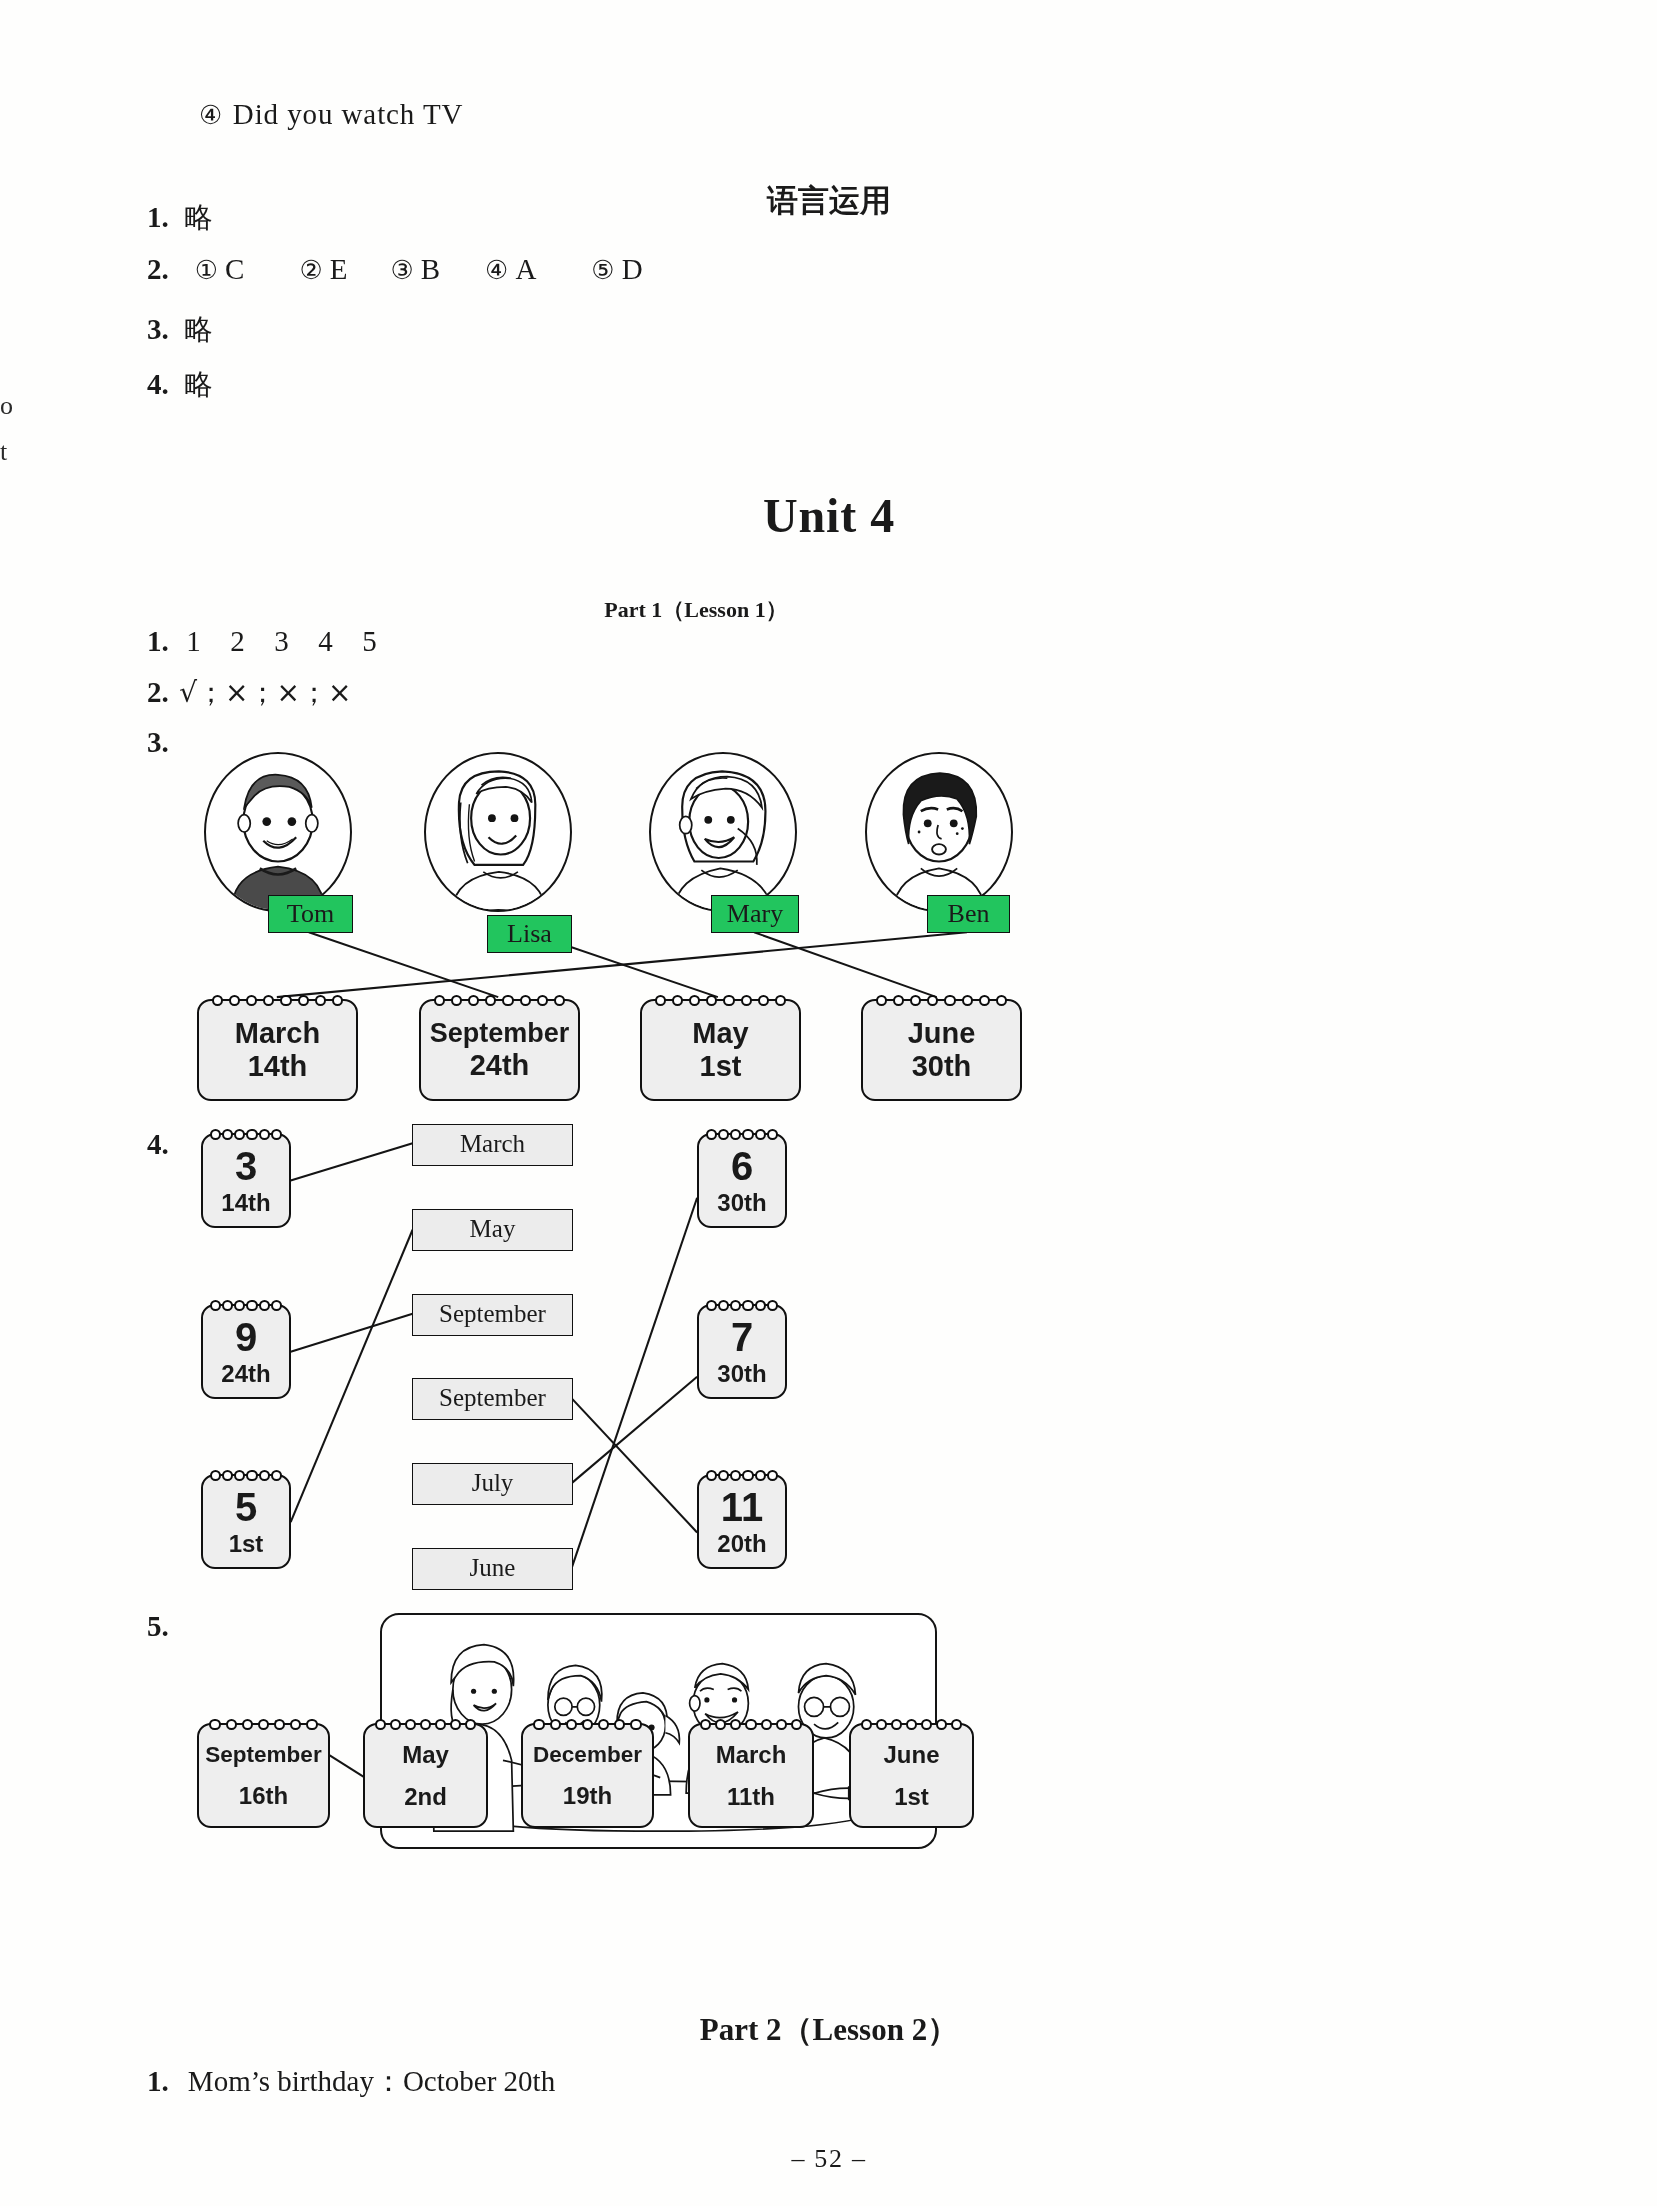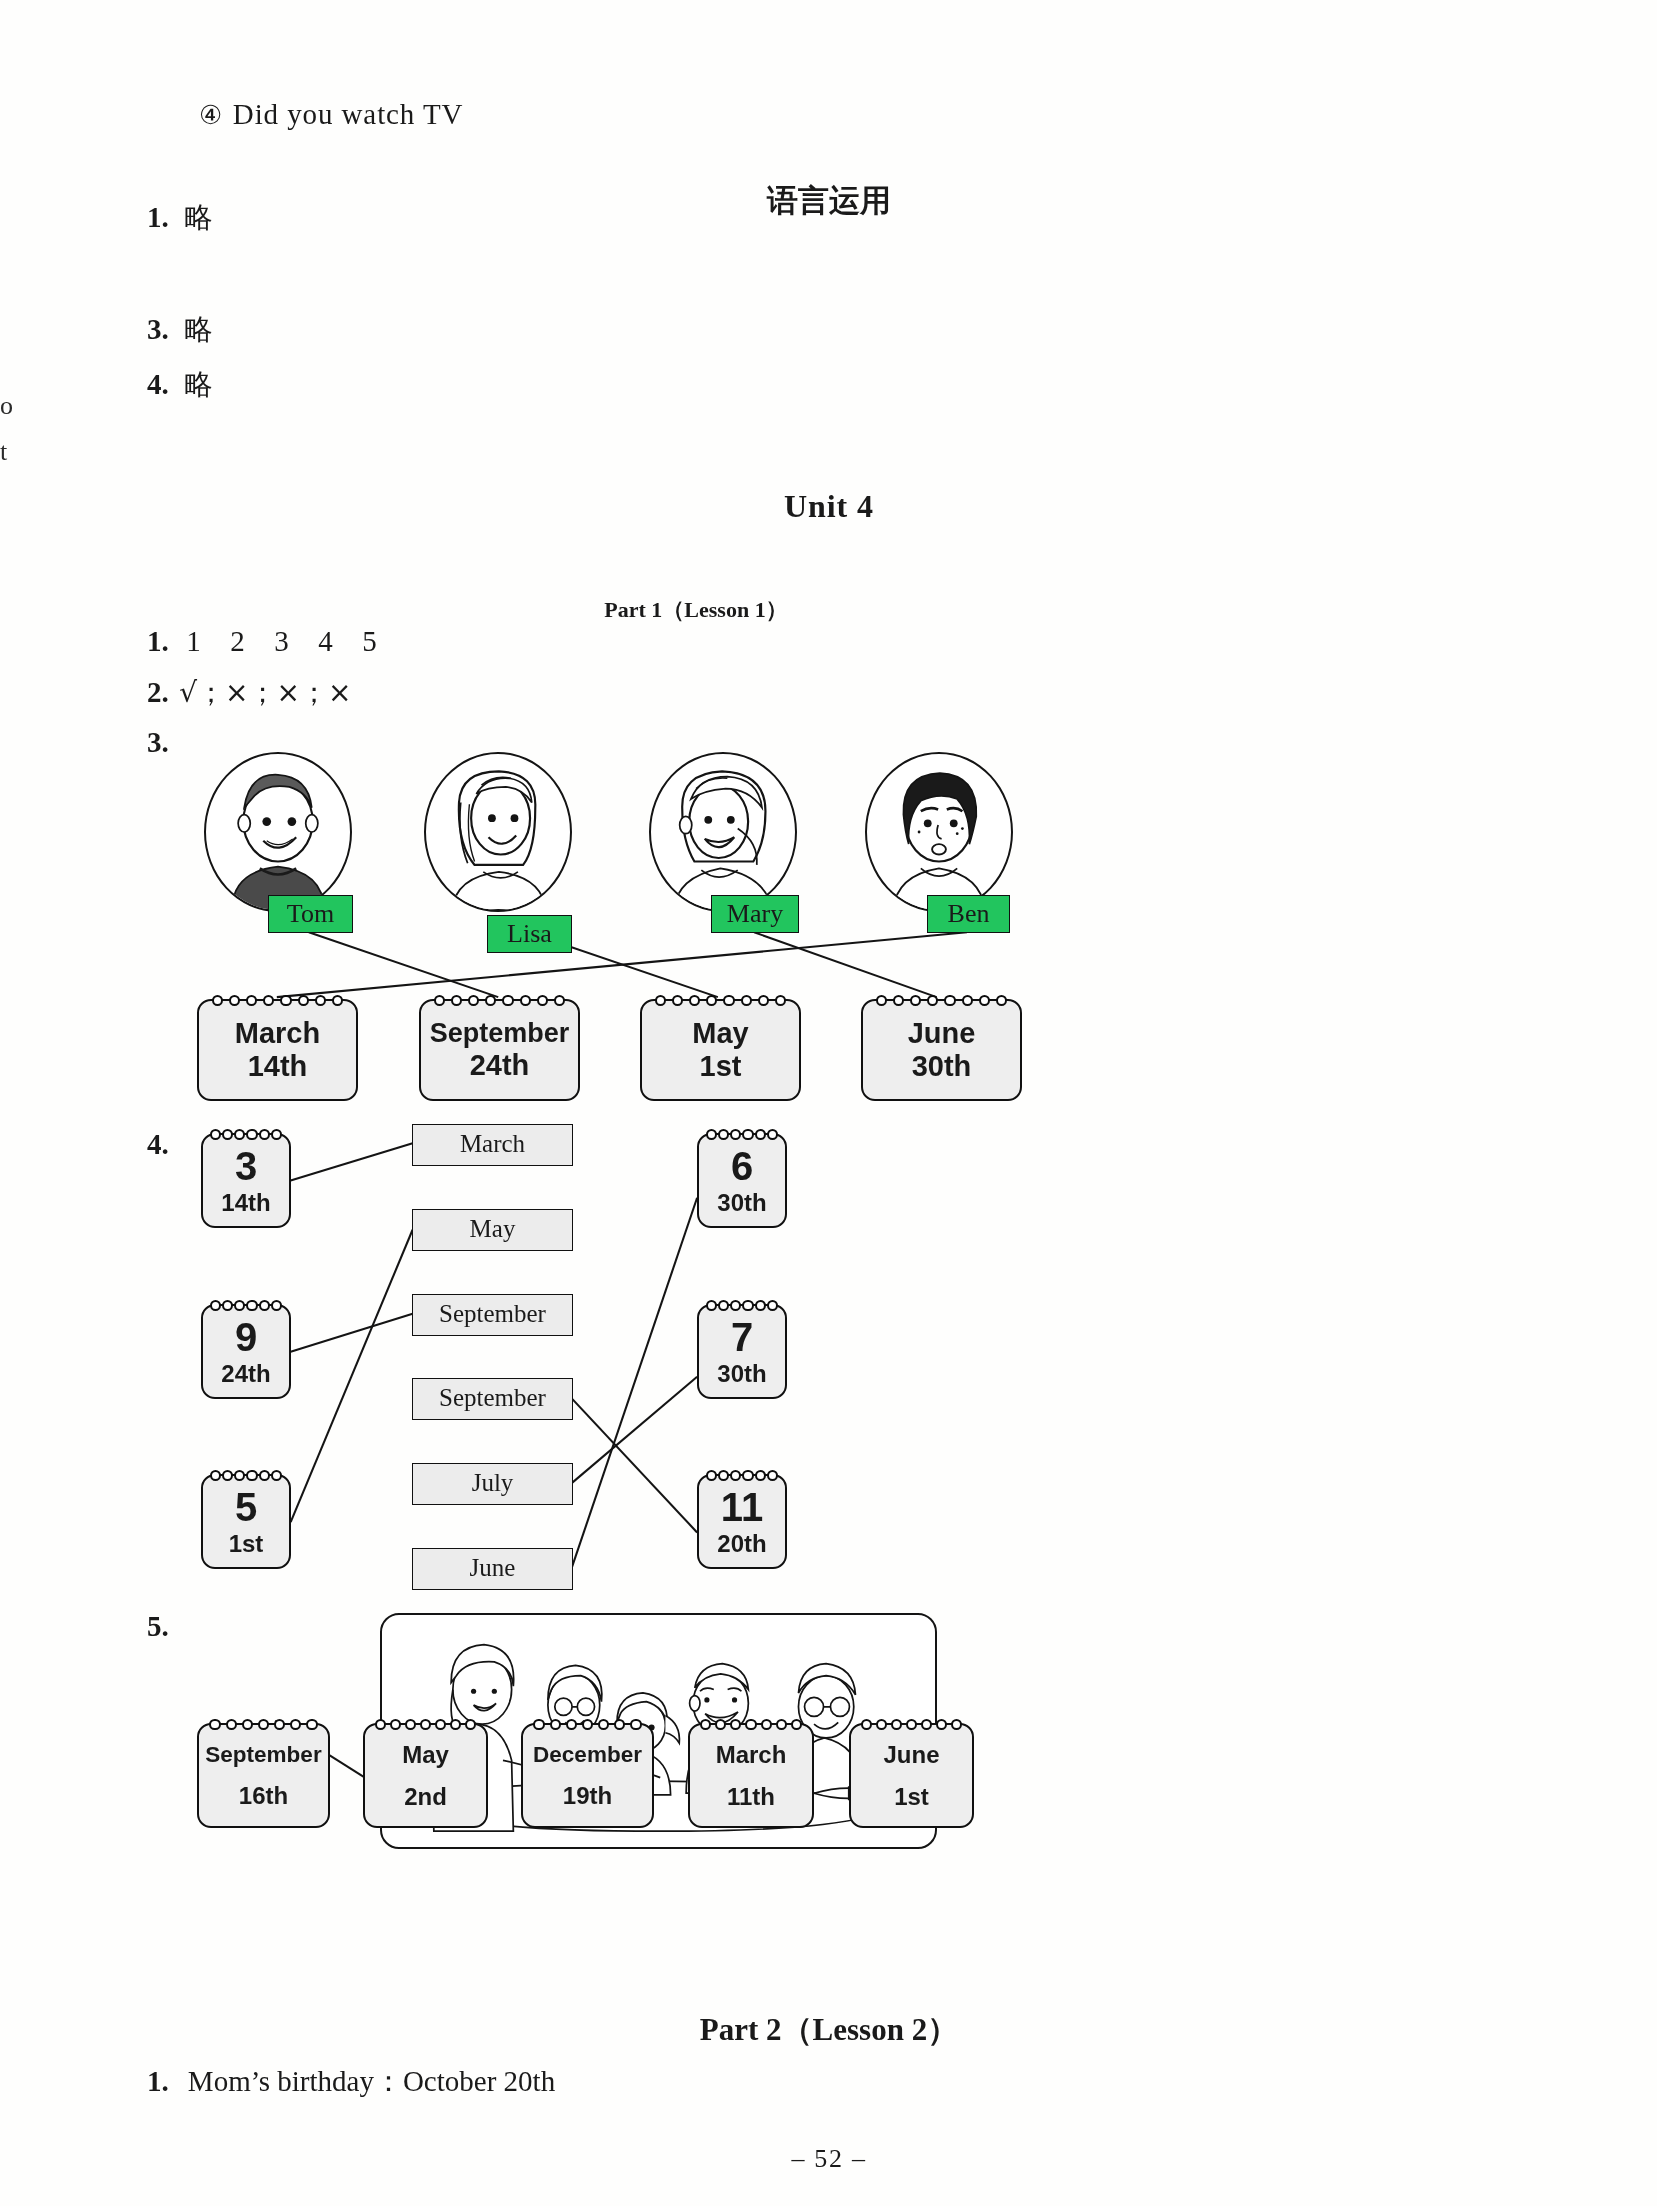--- a/index.html
+++ b/index.html
@@ -173,31 +173,49 @@
     <span class="qtext" style="margin-left:7px; letter-spacing:0.9px;">Did you watch TV</span>
   </div>
 
   <div class="center-head cjk" style="left:0; top:156px; width:1658px; font-size:31px;">语言运用</div>
 
   <div class="qline" style="left:147px; top:199px;">
     <span class="qnum">1.</span>
     <span class="cjk" style="margin-left:12px;">略</span>
   </div>
 
+  <div class="qline" style="left:147px; top:253px;">
+    <span class="qnum">2.</span>
+    <span style="display:inline-block; width:19px;"></span>
+    <span class="circled">①</span>
+    <span class="qtext" style="margin-left:3.5px;">C</span>
+    <span style="display:inline-block; width:48px;"></span>
+    <span class="circled">②</span>
+    <span class="qtext" style="margin-left:3.5px;">E</span>
+    <span style="display:inline-block; width:36px;"></span>
+    <span class="circled">③</span>
+    <span class="qtext" style="margin-left:3.5px;">B</span>
+    <span style="display:inline-block; width:38px;"></span>
+    <span class="circled">④</span>
+    <span class="qtext" style="margin-left:3.5px;">A</span>
+    <span style="display:inline-block; width:48px;"></span>
+    <span class="circled">⑤</span>
+    <span class="qtext" style="margin-left:3.5px;">D</span>
+  </div>
 
   <div class="qline" style="left:147px; top:311px;">
     <span class="qnum">3.</span>
     <span class="cjk" style="margin-left:12px;">略</span>
   </div>
   <div class="qline" style="left:147px; top:366px;">
     <span class="qnum">4.</span>
     <span class="cjk" style="margin-left:12px;">略</span>
   </div>
 
-  <div class="center-head serif" style="left:0; top:464px; width:1658px; font-size:32px; letter-spacing:0.9px;">Unit 4</div>
+  <div class="center-head serif" style="left:0; top:464px; width:1658px; font-size:48px; letter-spacing:0.9px;">Unit 4</div>
 
   <div class="center-head serif" style="left:14px; top:571px; width:1364px; font-size:22px;">Part 1（Lesson 1）</div>
 
   <div class="qline" style="left:147px; top:625px;">
     <span class="qnum">1.</span>
     <span class="qtext" style="margin-left:14px;">1</span>
     <span class="qtext" style="margin-left:26px;">2</span>
     <span class="qtext" style="margin-left:26px;">3</span>
     <span class="qtext" style="margin-left:26px;">4</span>
     <span class="qtext" style="margin-left:26px;">5</span>

